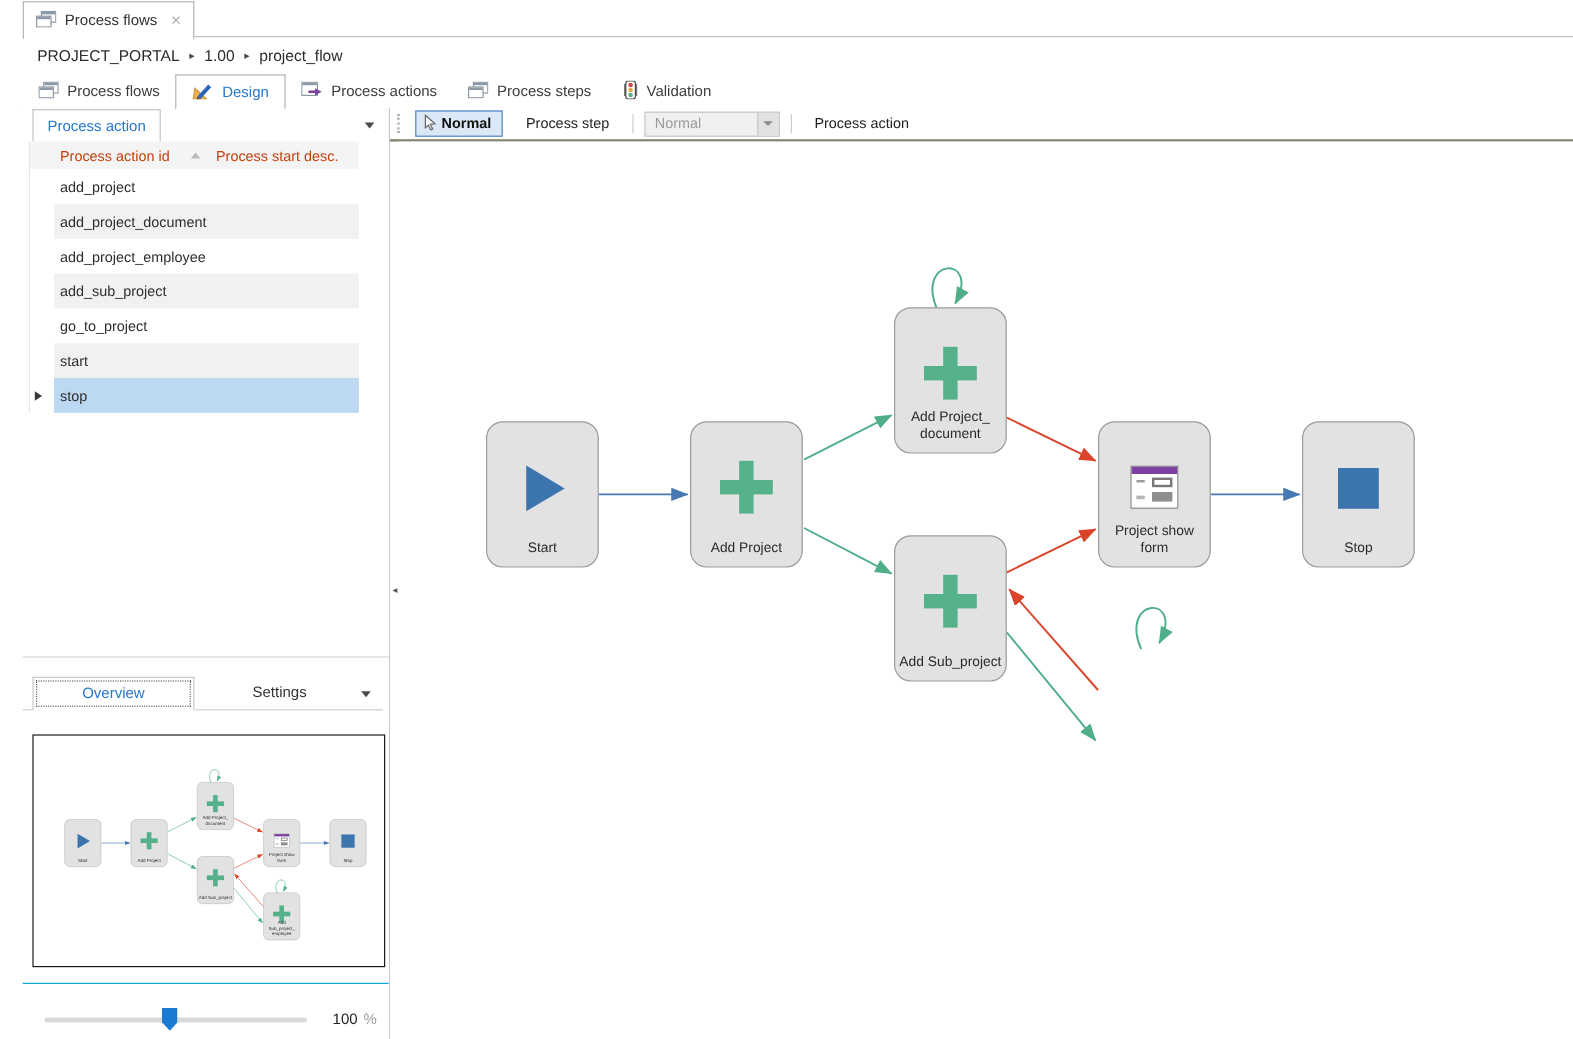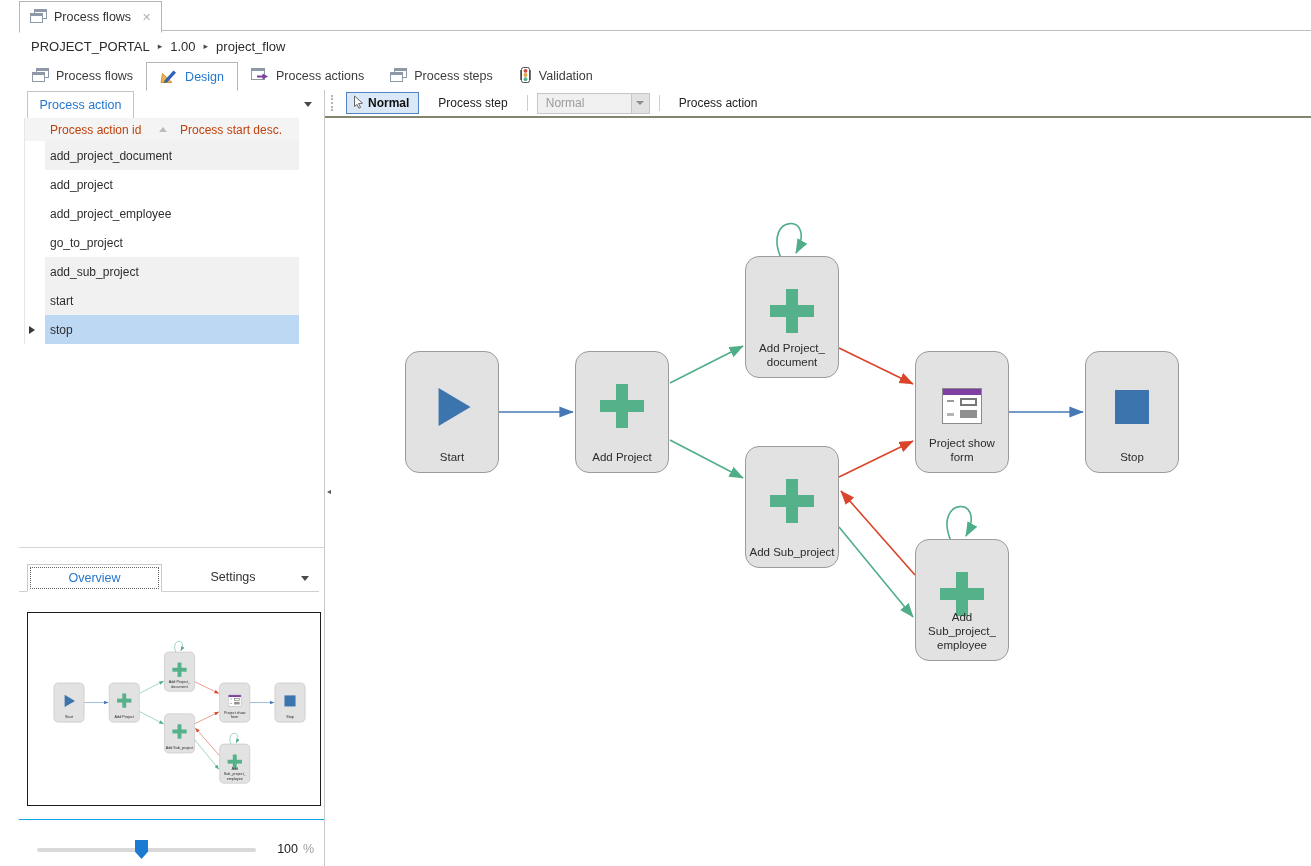--- a/index.html
+++ b/index.html
@@ -235,52 +235,52 @@
         <div class="gh-gutter"></div>
         <div class="gh-col1">
           <span>Process action id</span>
           <span class="sort-caret"></span>
         </div>
         <div class="gh-col2">
           <span>Process start desc.</span>
         </div>
       </div>
       <div id="grid-rows">
+          <div class="grow">
+            <div class="g-gutter"></div>
+            <div class="g-body">
+              <div class="g-id">add_project</div>
+              <div class="g-desc"></div>
+            </div>
+          </div>
           <div class="grow odd">
             <div class="g-gutter"></div>
             <div class="g-body">
               <div class="g-id">add_project_document</div>
               <div class="g-desc"></div>
             </div>
           </div>
           <div class="grow">
             <div class="g-gutter"></div>
             <div class="g-body">
-              <div class="g-id">add_project</div>
+              <div class="g-id">add_project_employee</div>
+              <div class="g-desc"></div>
+            </div>
+          </div>
+          <div class="grow odd">
+            <div class="g-gutter"></div>
+            <div class="g-body">
+              <div class="g-id">add_sub_project</div>
               <div class="g-desc"></div>
             </div>
           </div>
           <div class="grow">
             <div class="g-gutter"></div>
             <div class="g-body">
-              <div class="g-id">add_project_employee</div>
-              <div class="g-desc"></div>
-            </div>
-          </div>
-          <div class="grow">
-            <div class="g-gutter"></div>
-            <div class="g-body">
               <div class="g-id">go_to_project</div>
-              <div class="g-desc"></div>
-            </div>
-          </div>
-          <div class="grow odd">
-            <div class="g-gutter"></div>
-            <div class="g-body">
-              <div class="g-id">add_sub_project</div>
               <div class="g-desc"></div>
             </div>
           </div>
           <div class="grow odd">
             <div class="g-gutter"></div>
             <div class="g-body">
               <div class="g-id">start</div>
               <div class="g-desc"></div>
             </div>
           </div>
@@ -417,25 +417,20 @@
           <span class="ni form">
             <i class="f-bar"></i>
             <i class="f-l1"></i>
             <i class="f-b1"></i>
             <i class="f-l2"></i>
             <i class="f-b2"></i>
           </span>
           <div class="flabel">Project show
 form</div>
         </div>
-        <div class="fnode" style="left:583px;top:421px">
-          <span class="ni plus"></span>
-          <div class="flabel">Add Sub_project_
-employee</div>
-        </div>
         <div class="fnode" style="left:753px;top:233px">
           <span class="ni stopsq"></span>
           <div class="flabel">Stop</div>
         </div>
       </div>
   </div>
 
 </div>
 
 </body></html>

